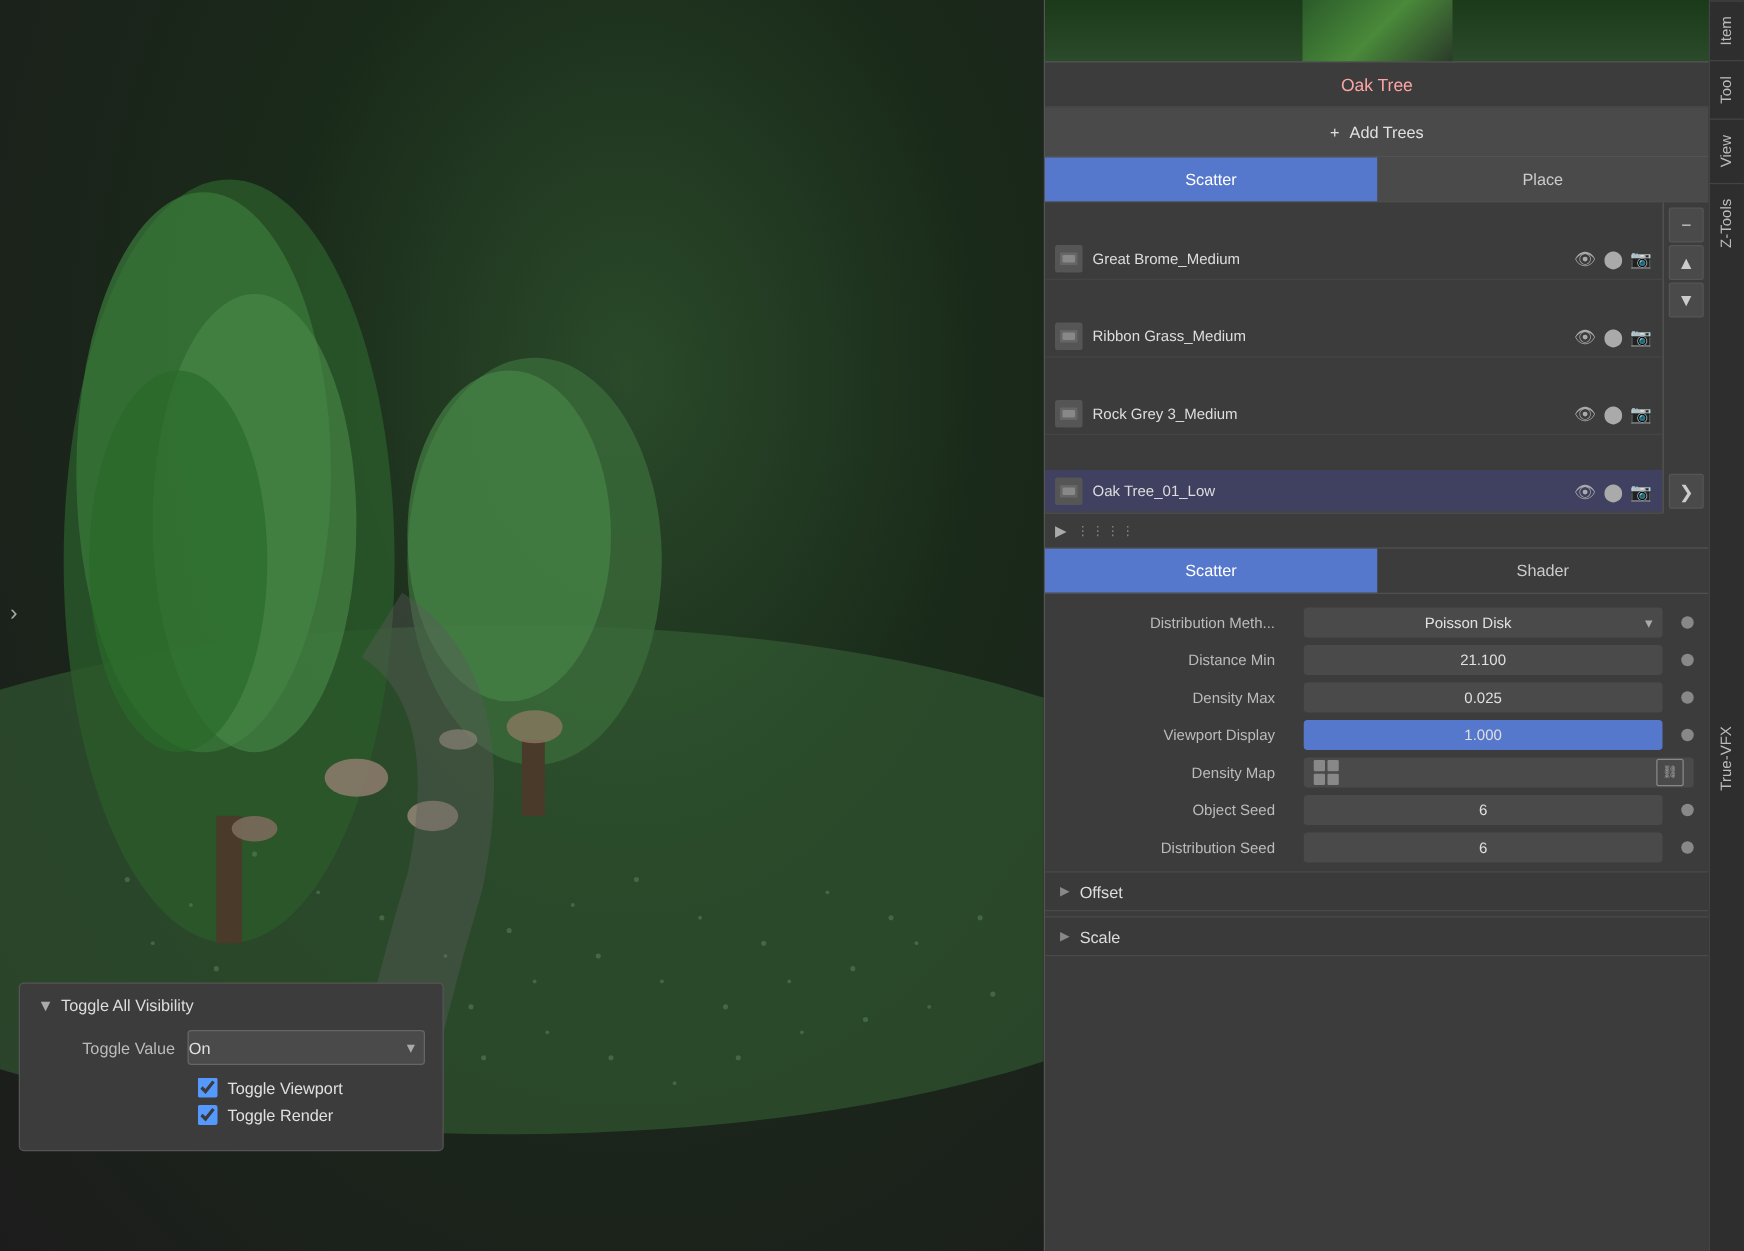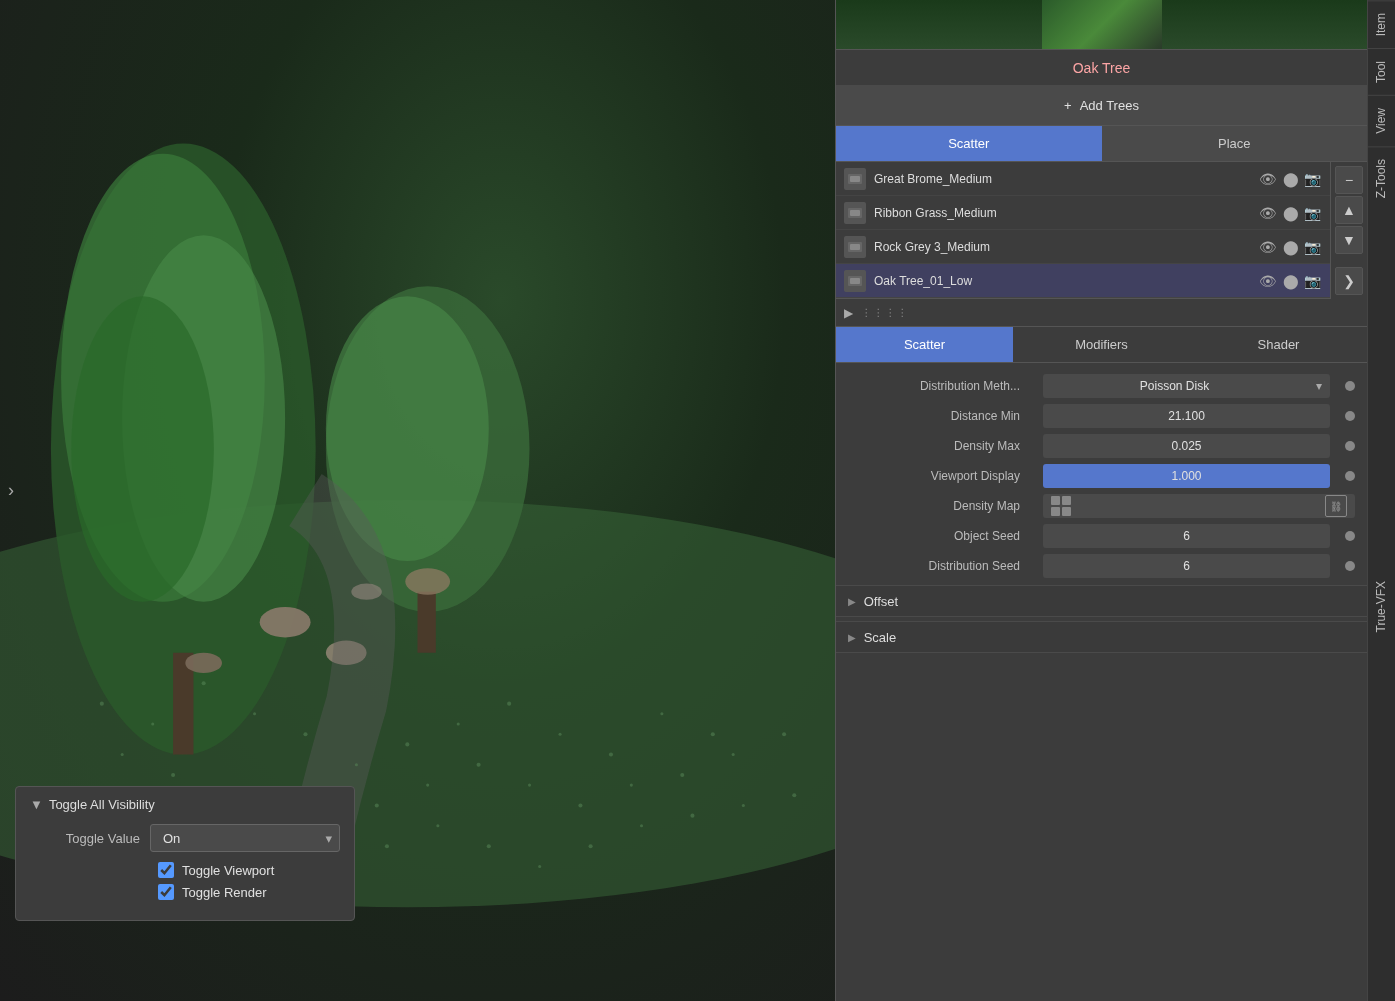--- a/index.html
+++ b/index.html
@@ -83,21 +83,21 @@
       flex: 1;
       position: relative;
     }
 
     .select-wrapper select {
       width: 100%;
       background: #4a4a4a;
       border: 1px solid #666;
       border-radius: 3px;
       color: #e0e0e0;
-      padding: 4px 28px 4px 12px;
+      padding: 4px 28px 4px 0;
       font-size: 13px;
       appearance: none;
       cursor: pointer;
       height: 28px;
     }
 
     .select-wrapper::after {
       content: '▾';
       position: absolute;
       right: 8px;
@@ -211,20 +211,21 @@
     }
 
     .plant-item {
       display: flex;
       align-items: center;
       height: 34px;
       padding: 0 8px;
       border-bottom: 1px solid #444;
       gap: 8px;
       cursor: pointer;
+      margin-top: 28px;
     }
 
     .plant-item.selected {
       background: #3a3a5a;
     }
 
     .plant-icon {
       width: 22px;
       height: 22px;
       background: #555;
@@ -693,23 +694,20 @@
       <div id="play-bar">
         <span style="color:#aaa;font-size:12px;">▶</span>
         <span style="color:#888;letter-spacing:2px;font-size:10px;">⋮⋮⋮⋮</span>
       </div>
 
       <div id="sms-tabs">
         <div class="sms-tab active">
           <span>Scatter</span>
         </div>
         <div class="sms-tab">
-          <span>Modifiers</span>
-        </div>
-        <div class="sms-tab">
           <span>Shader</span>
         </div>
       </div>
 
       <div id="properties">
 
         <div class="prop-row">
           <span class="prop-label">Distribution Meth...</span>
           <div class="prop-value with-dropdown" style="flex:1;">
             <span>Poisson Disk</span>

